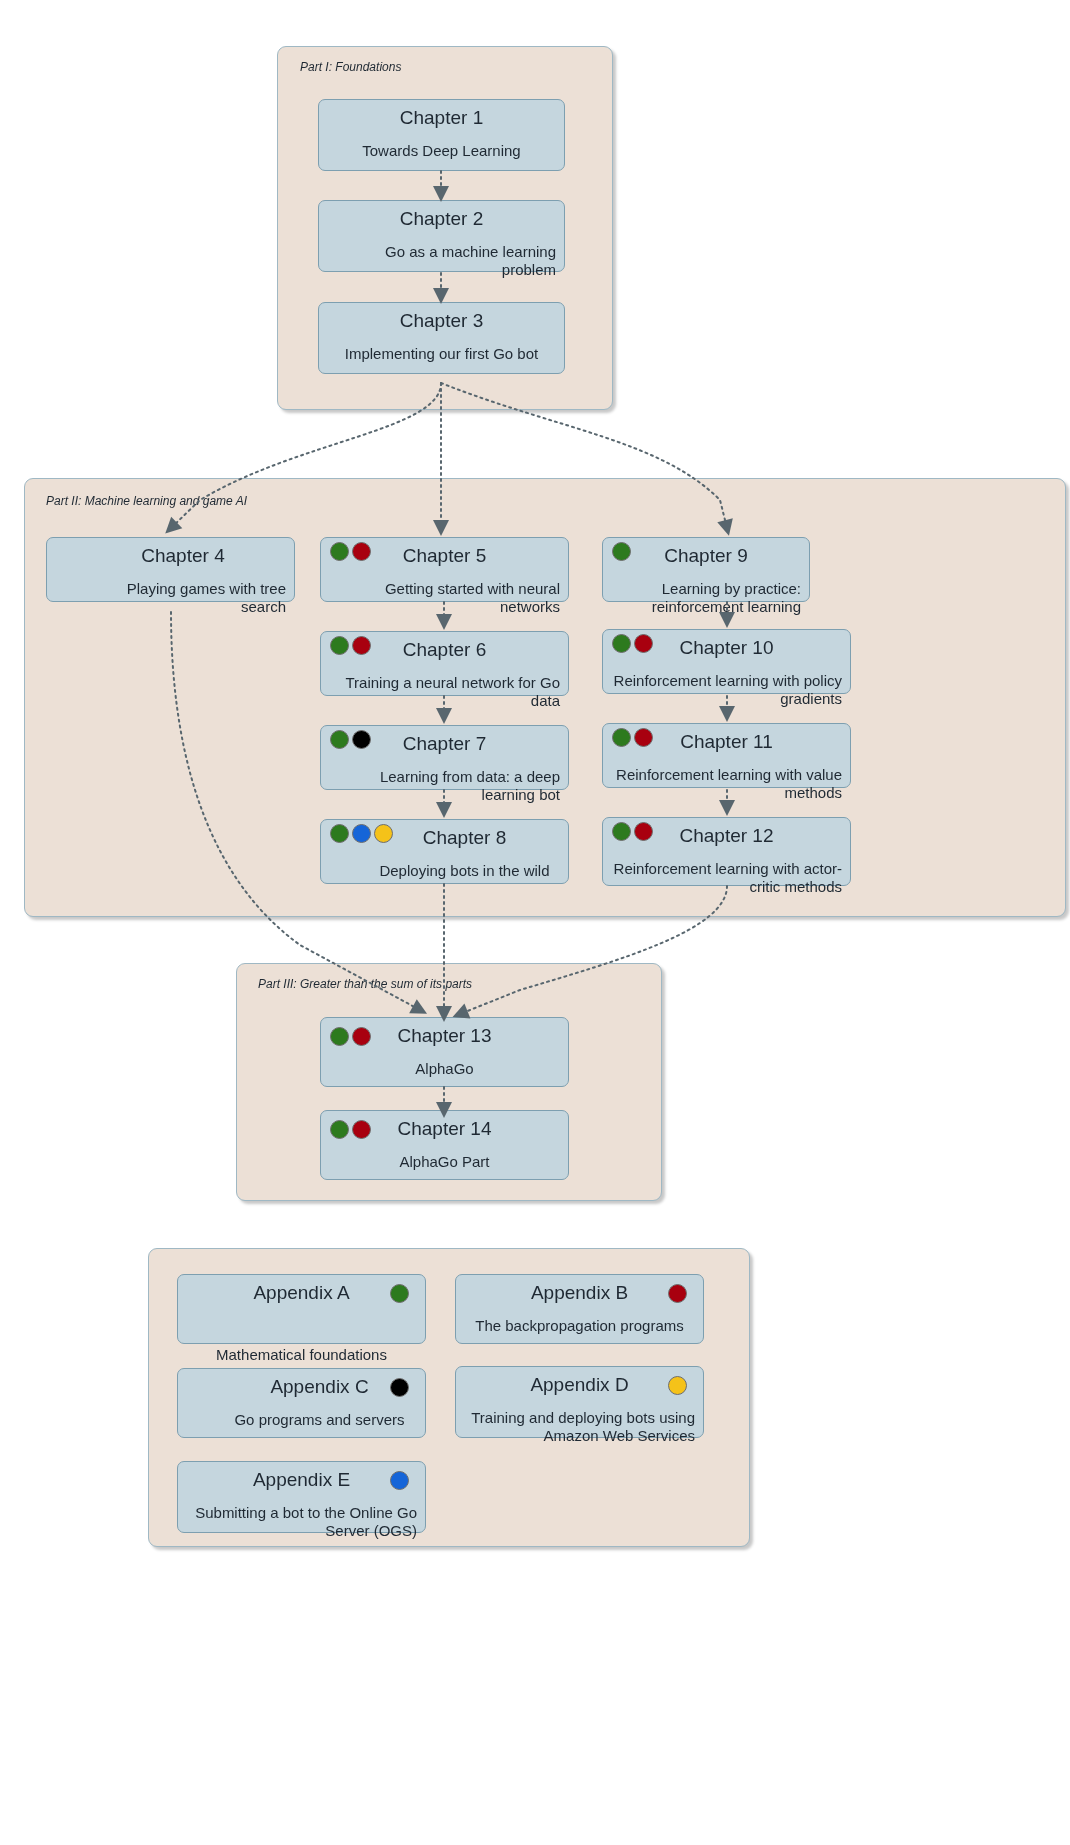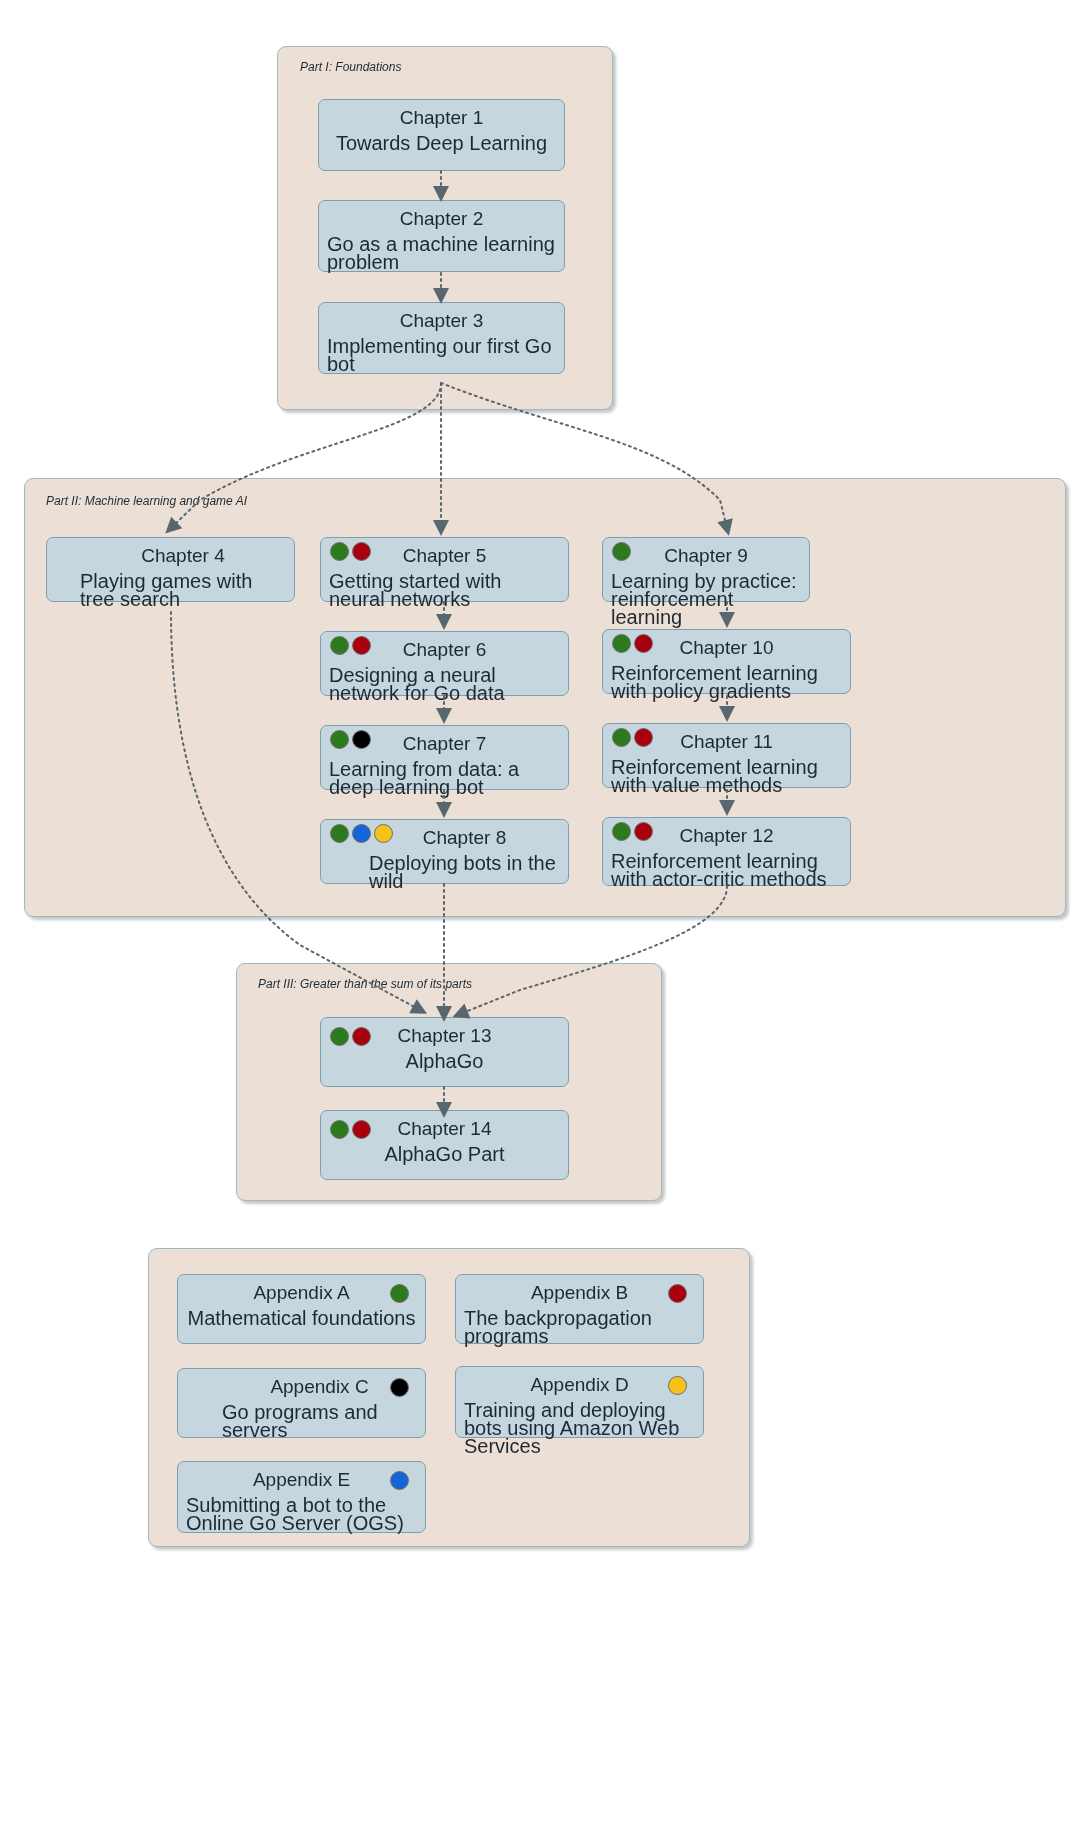--- a/index.html
+++ b/index.html
@@ -52,25 +52,25 @@
   }
   .node-title{
     font-size:19px;
     line-height:22px;
     color:#1f2933;
     text-align:center;
     margin-top:7px;
     white-space:nowrap;
   }
   .node-sub{
-    font-size:20px;
+    font-size:15px;
     line-height:18px;
     color:#1f2933;
-    text-align:left;
-    margin-top:5px;
+    text-align:right;
+    margin-top:13px;
     padding:0 8px;
   }
   .dots{
     position:absolute;
     display:flex;
     gap:3px;
     align-items:center;
     z-index:4;
   }
   .dot{
@@ -154,21 +154,21 @@
     <div class="node-title">Chapter 5</div>
     <div class="node-sub">Getting started with neural networks</div>
   </div>
   <div class="dots" style="left:330px; top:542px;">
     <span class="dot green"></span>
     <span class="dot red"></span>
   </div>
 
   <div class="node" style="left:320px; top:631px; width:249px; height:65px;">
     <div class="node-title">Chapter 6</div>
-    <div class="node-sub">Designing a neural network for Go data</div>
+    <div class="node-sub">Training a neural network for Go data</div>
   </div>
   <div class="dots" style="left:330px; top:636px;">
     <span class="dot green"></span>
     <span class="dot red"></span>
   </div>
 
   <div class="node" style="left:320px; top:725px; width:249px; height:65px;">
     <div class="node-title">Chapter 7</div>
     <div class="node-sub">Learning from data: a deep learning bot</div>
   </div>
@@ -233,21 +233,21 @@
 
   <div class="node" style="left:320px; top:1110px; width:249px; height:70px;">
     <div class="node-title">Chapter 14</div>
     <div class="node-sub">AlphaGo Part</div>
   </div>
   <div class="dots" style="left:330px; top:1120px;">
     <span class="dot green"></span>
     <span class="dot red"></span>
   </div>
 
-  <div class="node" style="left:177px; top:1274px; width:249px; height:70px;">
+  <div class="node" style="left:177px; top:1274px; width:249px; height:70px;gap:29px;">
     <div class="node-title">Appendix A</div>
     <div class="node-sub">Mathematical foundations</div>
   </div>
   <div class="dots" style="left:390px; top:1284px;">
     <span class="dot green"></span>
   </div>
 
   <div class="node" style="left:455px; top:1274px; width:249px; height:70px;">
     <div class="node-title">Appendix B</div>
     <div class="node-sub">The backpropagation programs</div>

